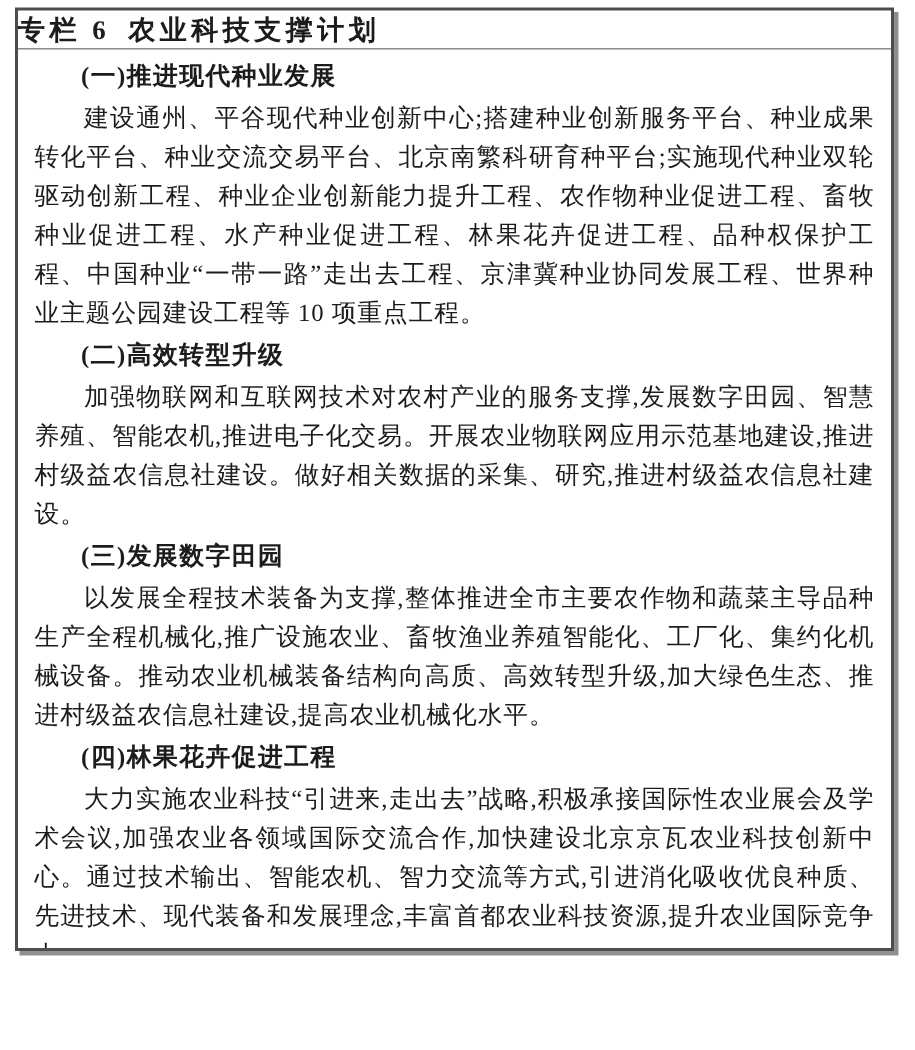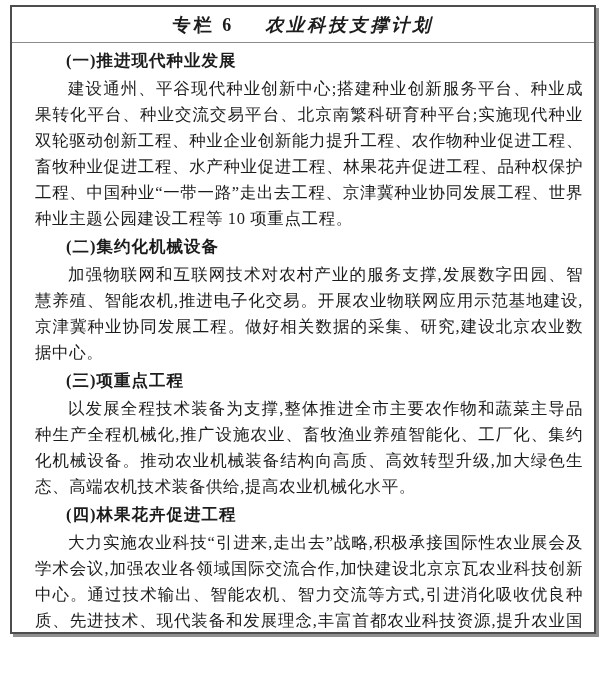--- a/index.html
+++ b/index.html
@@ -19,34 +19,33 @@
     top: 5px;
     width: 586px;
     height: 629px;
     box-sizing: border-box;
     border: 2px solid #4d4d4d;
     background: #ffffff;
     box-shadow: 3px 3px 0 #8f8f8f;
     overflow: hidden;
   }
   .panel-title {
-    height: 36px;
+    height: 26px;
     box-sizing: border-box;
     border-bottom: 1px solid #8c8c8c;
     display: flex;
     align-items: center;
-    justify-content: center;
     font-weight: bold;
     font-size: 18px;
     letter-spacing: 3px;
     white-space: nowrap;
   }
-  .panel-title .title-main { margin-left: 31px; font-style: italic; }
+  .panel-title .title-main { margin-left: 12px; }
   .panel-body {
-    padding: 5px 9px 0 21px;
+    padding: 5px 9px 0 9px;
   }
   .section-heading {
     margin: 0;
     text-indent: 2em;
     font-weight: bold;
     font-size: 16.5px;
     line-height: 26px;
     letter-spacing: 1px;
   }
   .section-body {
@@ -63,21 +62,21 @@
 
 <div class="page">
   <div class="panel">
     <div class="panel-title">
       <span class="title-label">专栏 6</span>
       <span class="title-main">农业科技支撑计划</span>
     </div>
     <div class="panel-body">
       <p class="section-heading">(一)推进现代种业发展</p>
       <p class="section-body">建设通州、平谷现代种业创新中心;搭建种业创新服务平台、种业成果转化平台、种业交流交易平台、北京南繁科研育种平台;实施现代种业双轮驱动创新工程、种业企业创新能力提升工程、农作物种业促进工程、畜牧种业促进工程、水产种业促进工程、林果花卉促进工程、品种权保护工程、中国种业“一带一路”走出去工程、京津冀种业协同发展工程、世界种业主题公园建设工程等 10 项重点工程。</p>
-      <p class="section-heading">(二)集约化机械设备</p>
-      <p class="section-body">加强物联网和互联网技术对农村产业的服务支撑,发展数字田园、智慧养殖、智能农机,推进电子化交易。开展农业物联网应用示范基地建设,京津冀种业协同发展工程。做好相关数据的采集、研究,建设北京农业数据中心。</p>
-      <p class="section-heading">(三)项重点工程</p>
-      <p class="section-body">以发展全程技术装备为支撑,整体推进全市主要农作物和蔬菜主导品种生产全程机械化,推广设施农业、畜牧渔业养殖智能化、工厂化、集约化机械设备。推动农业机械装备结构向高质、高效转型升级,加大绿色生态、高端农机技术装备供给,提高农业机械化水平。</p>
+      <p class="section-heading">(二)高效转型升级</p>
+      <p class="section-body">加强物联网和互联网技术对农村产业的服务支撑,发展数字田园、智慧养殖、智能农机,推进电子化交易。开展农业物联网应用示范基地建设,推进村级益农信息社建设。做好相关数据的采集、研究,推进村级益农信息社建设。</p>
+      <p class="section-heading">(三)发展数字田园</p>
+      <p class="section-body">以发展全程技术装备为支撑,整体推进全市主要农作物和蔬菜主导品种生产全程机械化,推广设施农业、畜牧渔业养殖智能化、工厂化、集约化机械设备。推动农业机械装备结构向高质、高效转型升级,加大绿色生态、推进村级益农信息社建设,提高农业机械化水平。</p>
       <p class="section-heading">(四)林果花卉促进工程</p>
       <p class="section-body">大力实施农业科技“引进来,走出去”战略,积极承接国际性农业展会及学术会议,加强农业各领域国际交流合作,加快建设北京京瓦农业科技创新中心。通过技术输出、智能农机、智力交流等方式,引进消化吸收优良种质、先进技术、现代装备和发展理念,丰富首都农业科技资源,提升农业国际竞争力。</p>
     </div>
   </div>
 </div>
 
 </body></html>

